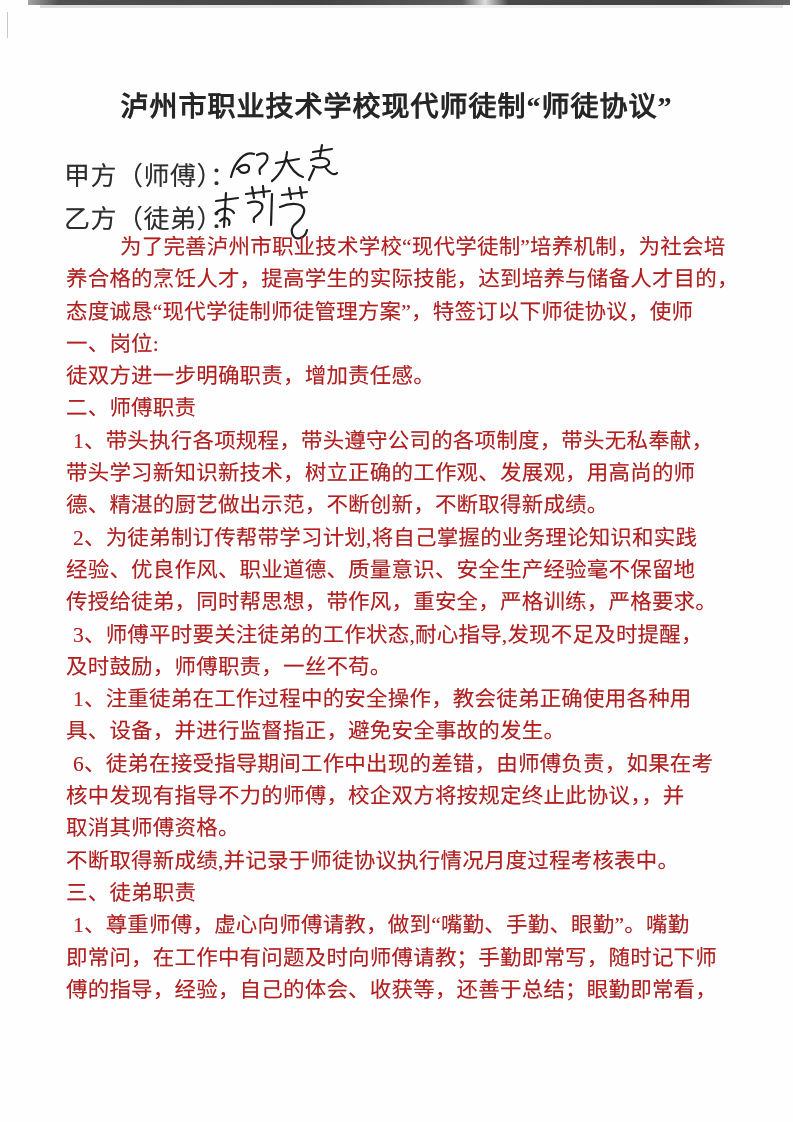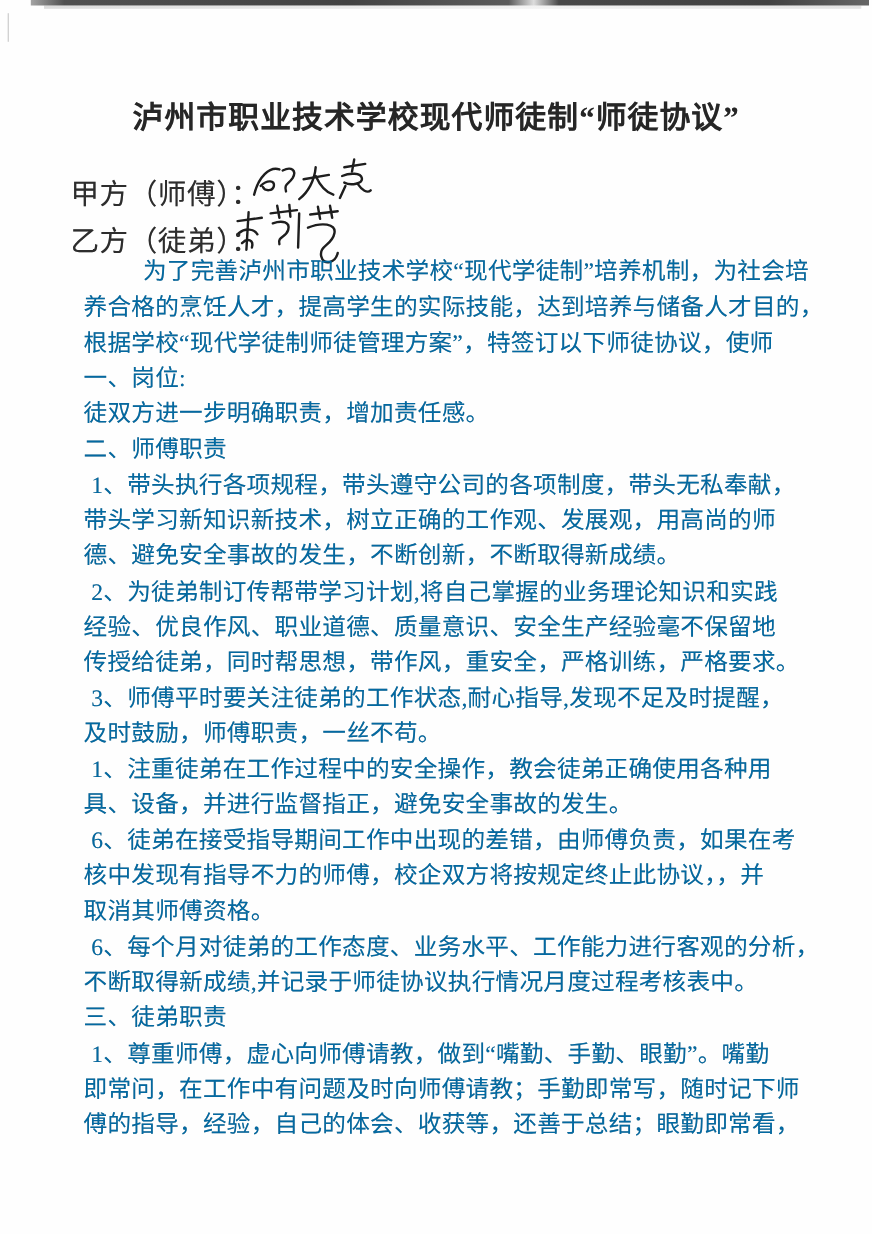--- a/index.html
+++ b/index.html
@@ -69,24 +69,24 @@
     stroke: #1e1e1e;
     stroke-width: 2.2;
     stroke-linecap: round;
     stroke-linejoin: round;
   }
   .sig-a { left: 221px; top: 143px; }
   .sig-b { left: 212px; top: 185px; }
   .body {
     position: absolute;
     top: 231px;
-    left: 76px;
+    left: 66px;
     width: 678px;
     font-size: 21.5px;
-    color: #0369a1;
+    color: #b91c1c;
     text-shadow: 0 0 0.4px rgba(40,40,40,0.35);
   }
   .line {
     line-height: 32.3px;
     white-space: nowrap;
     letter-spacing: 0.2px;
   }
   .line.first { text-indent: 54px; }
   .line.item  { padding-left: 7px; }
 </style>
@@ -134,38 +134,37 @@
       <path d="M70 10 L95 7"></path>
       <path d="M77 3 L79 14"></path>
       <path d="M88 2 L90 13"></path>
       <path d="M68 22 C80 17 94 18 92 27 C90 38 78 38 80 48 C82 57 93 54 95 45"></path>
     </svg>
   </div>
 
   <div class="body">
     <div class="line first">为了完善泸州市职业技术学校“现代学徒制”培养机制，为社会培</div>
     <div class="line">养合格的烹饪人才，提高学生的实际技能，达到培养与储备人才目的，</div>
-    <div class="line">根据学校“现代学徒制师徒管理方案”，特签订以下师徒协议，使师</div>
+    <div class="line">态度诚恳“现代学徒制师徒管理方案”，特签订以下师徒协议，使师</div>
     <div class="line">一、岗位:</div>
     <div class="line">徒双方进一步明确职责，增加责任感。</div>
     <div class="line">二、师傅职责</div>
     <div class="line item">1、带头执行各项规程，带头遵守公司的各项制度，带头无私奉献，</div>
     <div class="line">带头学习新知识新技术，树立正确的工作观、发展观，用高尚的师</div>
-    <div class="line">德、避免安全事故的发生，不断创新，不断取得新成绩。</div>
+    <div class="line">德、精湛的厨艺做出示范，不断创新，不断取得新成绩。</div>
     <div class="line item">2、为徒弟制订传帮带学习计划,将自己掌握的业务理论知识和实践</div>
     <div class="line">经验、优良作风、职业道德、质量意识、安全生产经验毫不保留地</div>
     <div class="line">传授给徒弟，同时帮思想，带作风，重安全，严格训练，严格要求。</div>
     <div class="line item">3、师傅平时要关注徒弟的工作状态,耐心指导,发现不足及时提醒，</div>
     <div class="line">及时鼓励，师傅职责，一丝不苟。</div>
     <div class="line item">1、注重徒弟在工作过程中的安全操作，教会徒弟正确使用各种用</div>
     <div class="line">具、设备，并进行监督指正，避免安全事故的发生。</div>
     <div class="line item">6、徒弟在接受指导期间工作中出现的差错，由师傅负责，如果在考</div>
     <div class="line">核中发现有指导不力的师傅，校企双方将按规定终止此协议，，并</div>
     <div class="line">取消其师傅资格。</div>
-    <div class="line item">6、每个月对徒弟的工作态度、业务水平、工作能力进行客观的分析，</div>
     <div class="line">不断取得新成绩,并记录于师徒协议执行情况月度过程考核表中。</div>
     <div class="line">三、徒弟职责</div>
     <div class="line item">1、尊重师傅，虚心向师傅请教，做到“嘴勤、手勤、眼勤”。嘴勤</div>
     <div class="line">即常问，在工作中有问题及时向师傅请教；手勤即常写，随时记下师</div>
     <div class="line">傅的指导，经验，自己的体会、收获等，还善于总结；眼勤即常看，</div>
   </div>
 
 </div>
 
 </body></html>

